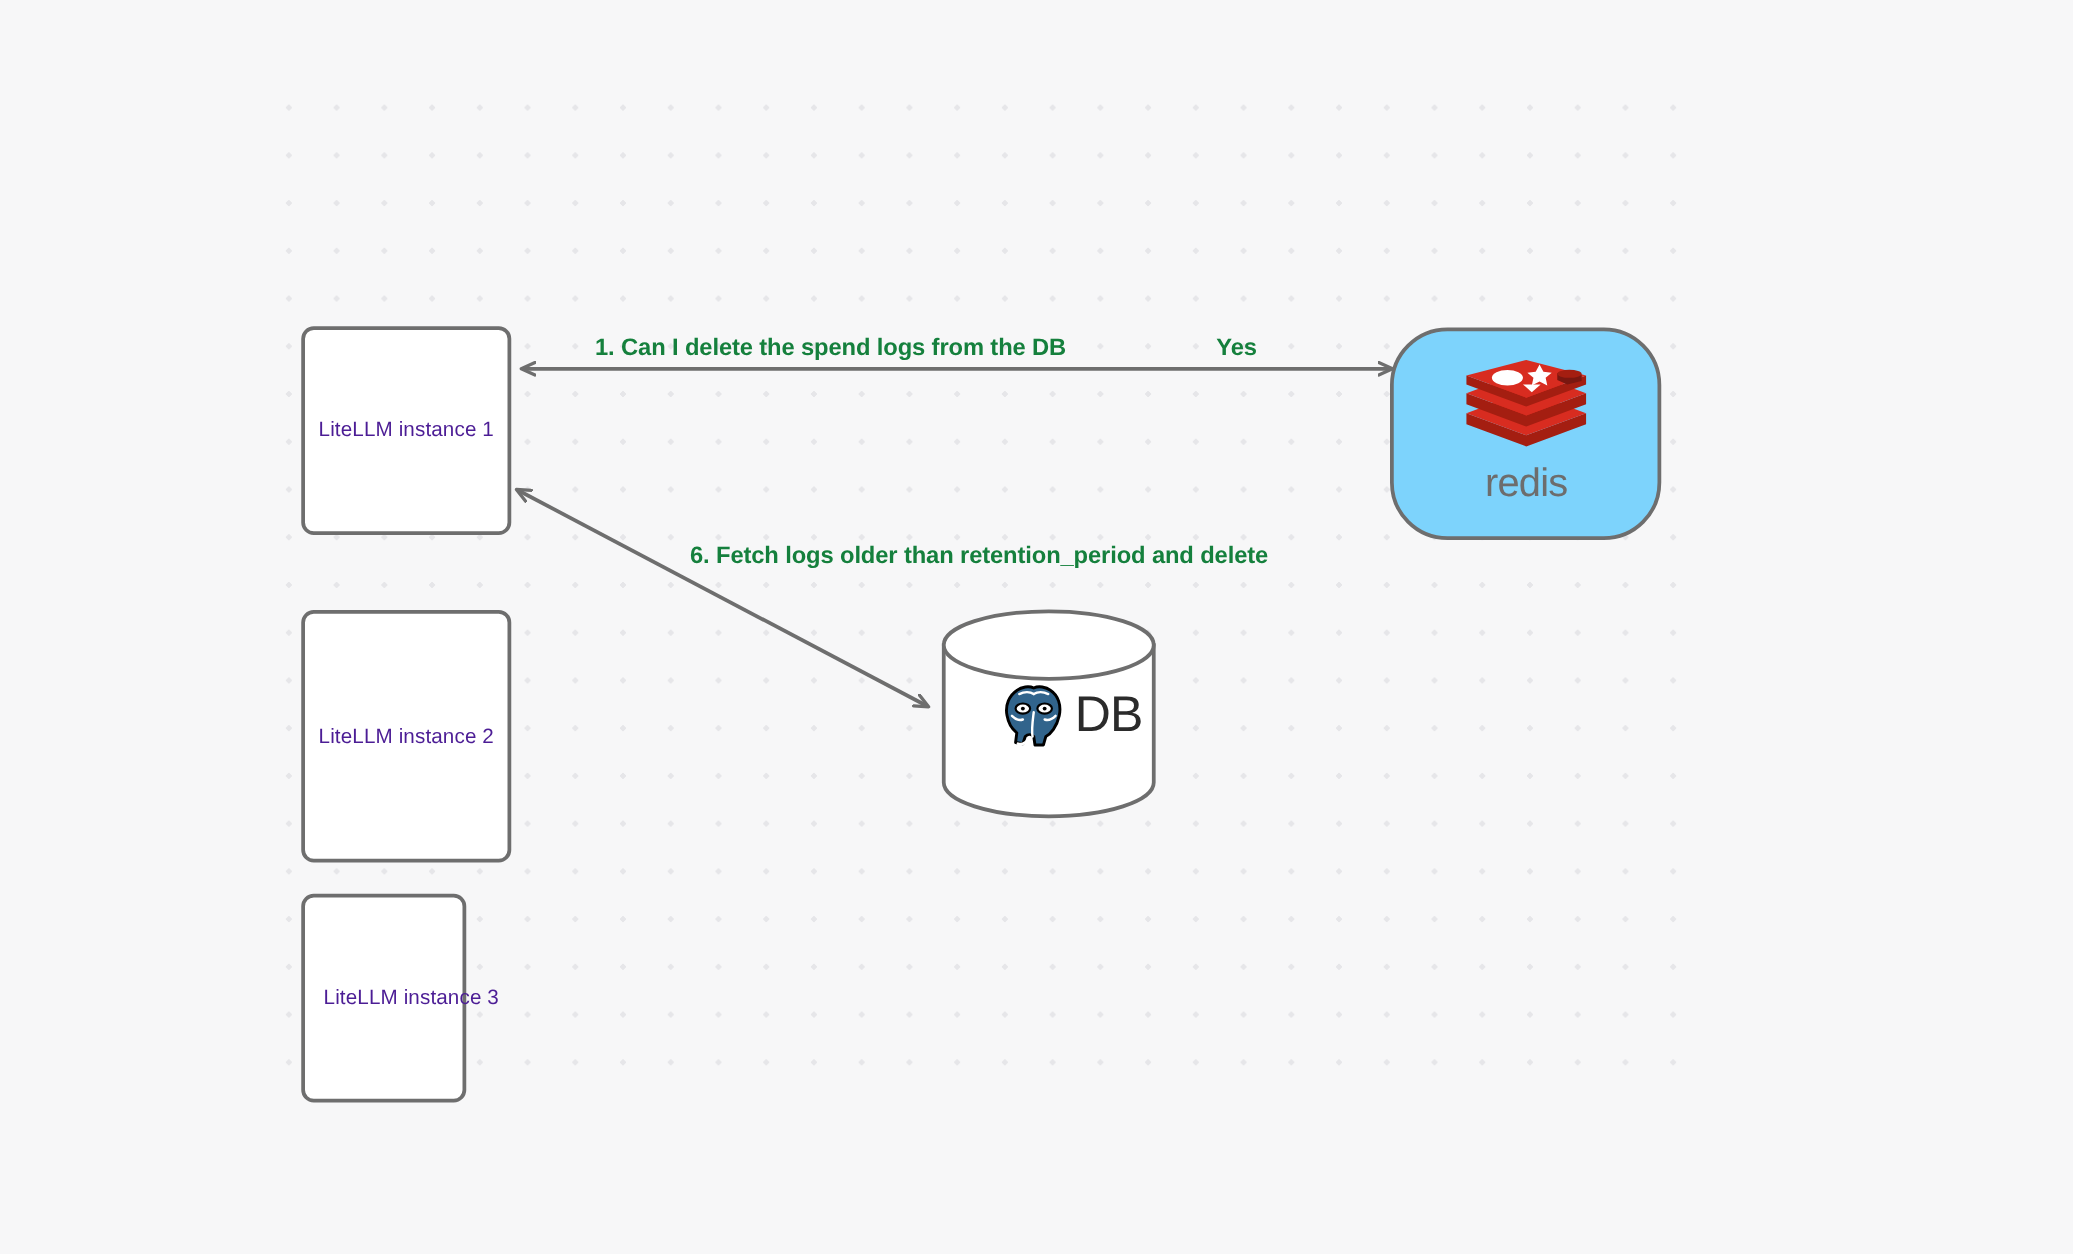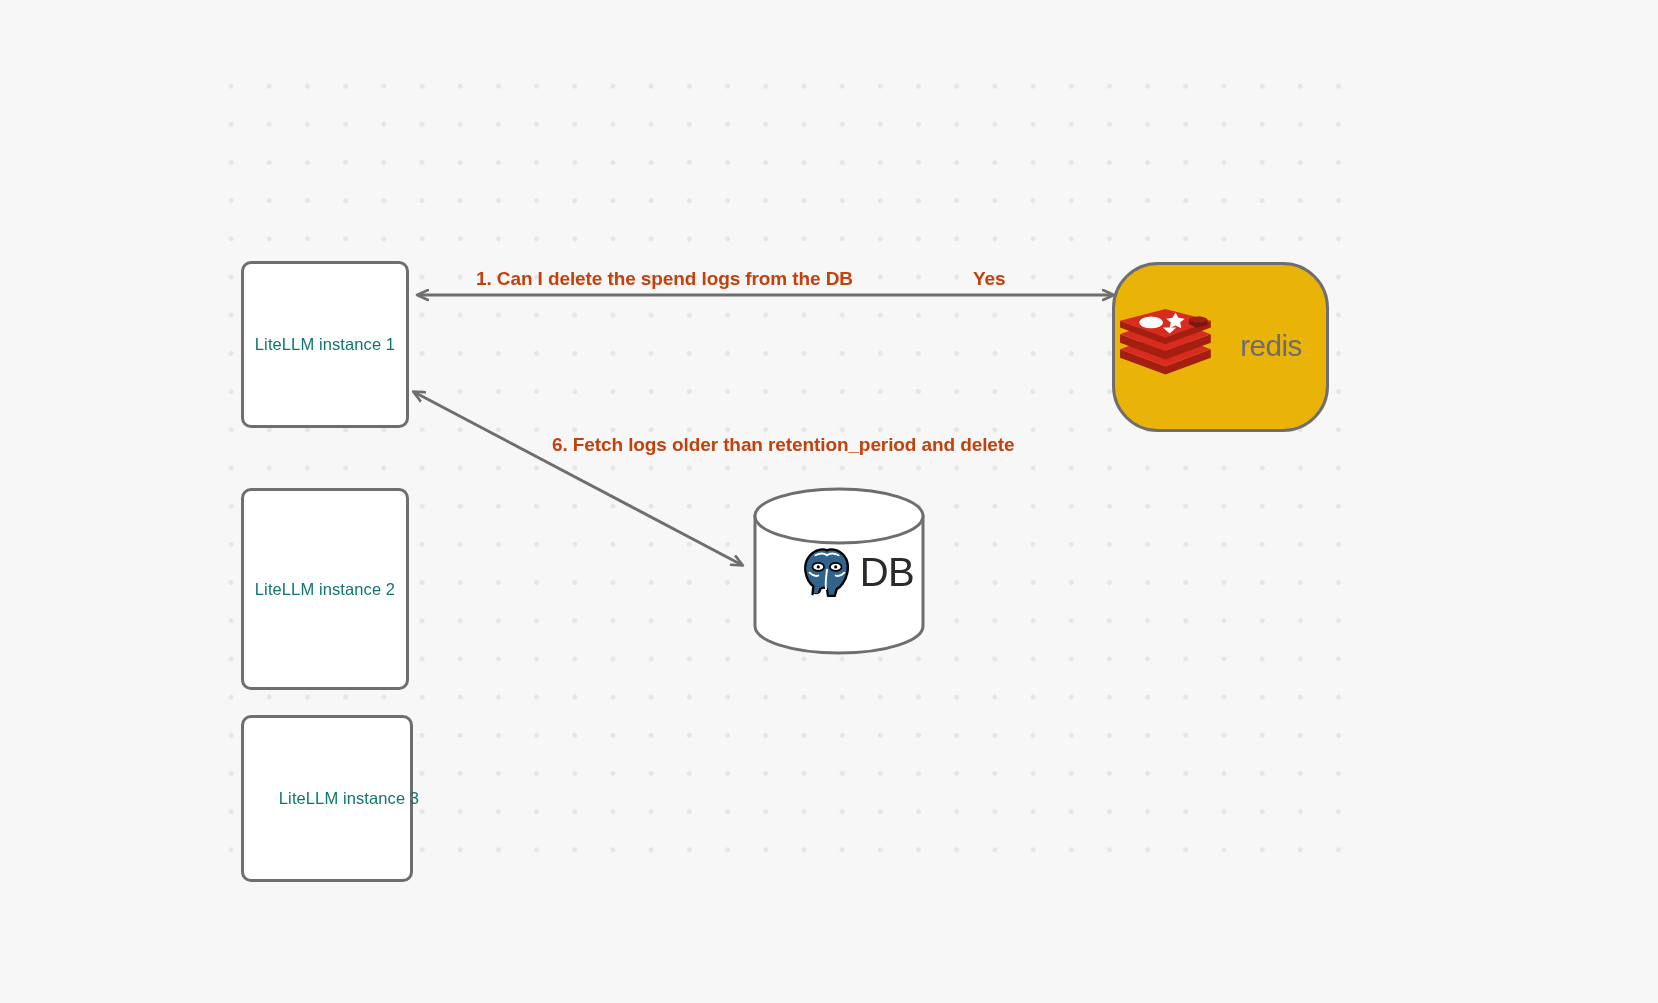--- a/index.html
+++ b/index.html
@@ -32,38 +32,39 @@
     background: #ffffff;
     border: 3px solid #6e6e6e;
     border-radius: 10px;
     box-sizing: border-box;
     display: flex;
     align-items: center;
     justify-content: center;
   }
   .node-label {
     font-size: 16.5px;
-    color: #0f766e;
+    color: #4c1d95;
     font-family: "Liberation Sans", sans-serif;
     letter-spacing: 0.1px;
     white-space: nowrap;
   }
   #node-litellm-1 { left: 241px; top: 261px; width: 168px; height: 167px; }
   #node-litellm-2 { left: 241px; top: 488px; width: 168px; height: 202px; }
-  #node-litellm-3 { left: 241px; top: 715px; width: 172px; height: 167px; padding-left: 44px; }
+  #node-litellm-3 { left: 241px; top: 715px; width: 132px; height: 167px; padding-left: 44px; }
 
   #node-redis {
     position: absolute;
     left: 1112px; top: 262px;
     width: 217px; height: 170px;
-    background: #eab308;
+    background: #7dd3fc;
     border: 3.5px solid #6e6e6e;
     border-radius: 46px;
     box-sizing: border-box;
     display: flex;
+    flex-direction: column;
     align-items: center;
     justify-content: center;
   }
   .redis-logo { width: 108px; height: 78px; display:block; margin-bottom: 2px; }
   .redis-word { width: 118px; height: 38px; display:block; }
 
   #node-db {
     position: absolute;
     left: 753px; top: 492px;
     width: 172px; height: 158px; padding-left: 32px;
@@ -85,21 +86,21 @@
     font-family: "Liberation Sans", sans-serif;
     letter-spacing: -0.5px;
     line-height: 1;
   }
 
   .edge-label {
     position: absolute;
     font-family: "Liberation Sans", sans-serif;
     font-weight: bold;
     font-size: 19px;
-    color: #c2410c;
+    color: #15803d;
     white-space: nowrap;
     letter-spacing: -0.1px;
   }
   #edge-label-1 { left: 476px; top: 268px; }
   #edge-label-yes { left: 973px; top: 268px; }
   #edge-label-2 { left: 552px; top: 434px; }
 </style>
 </head>
 <body>
 

